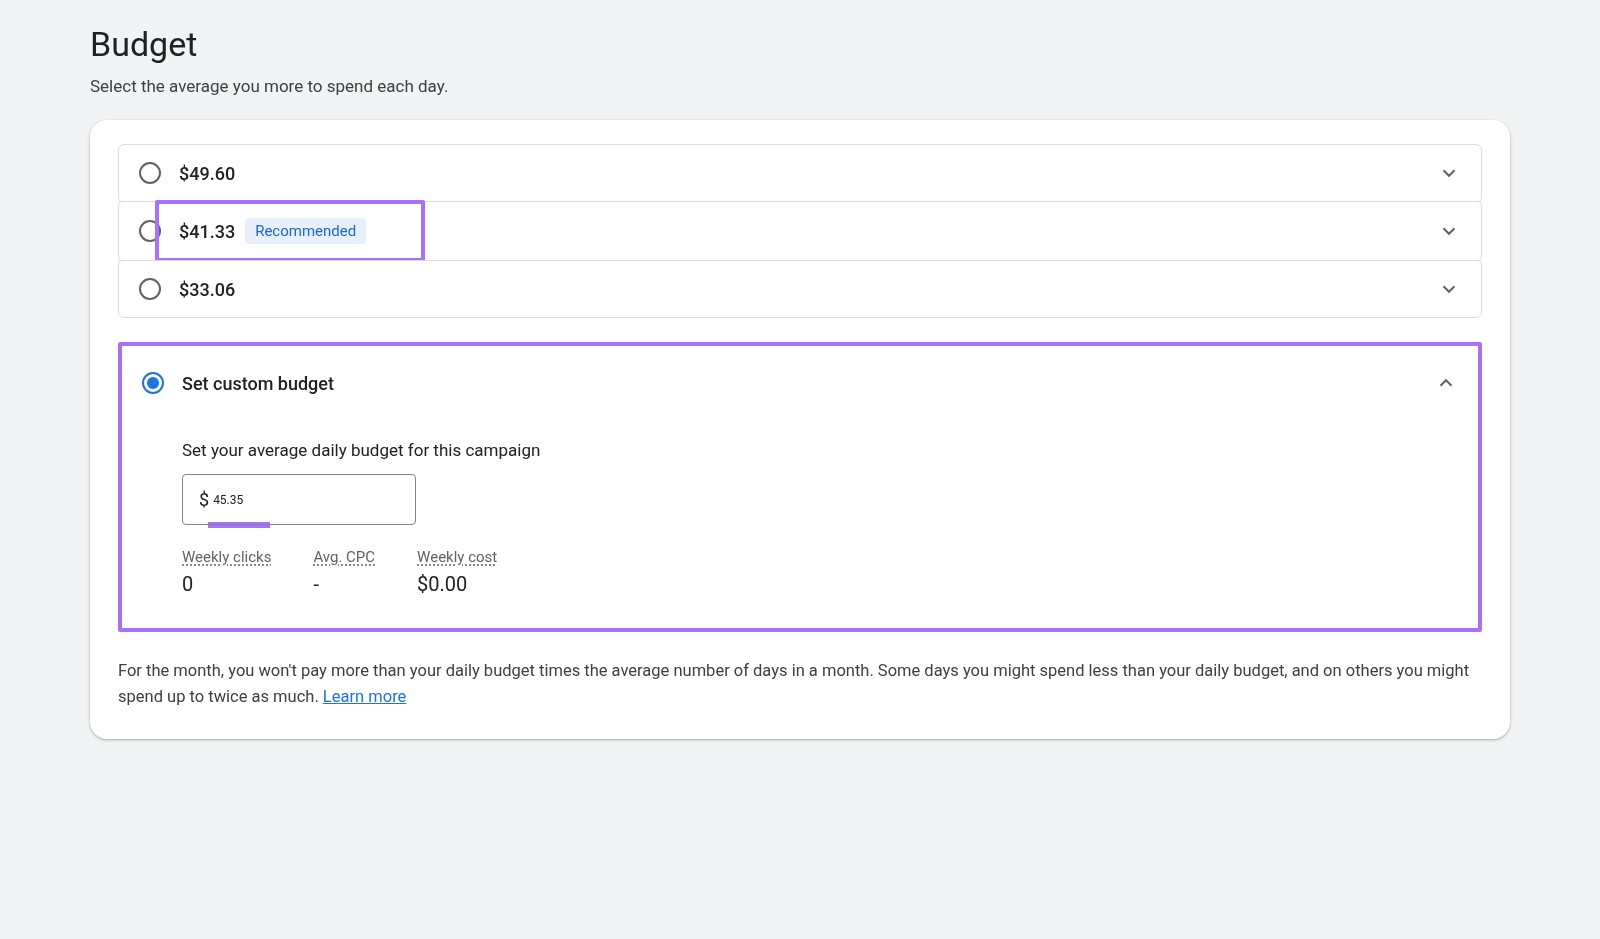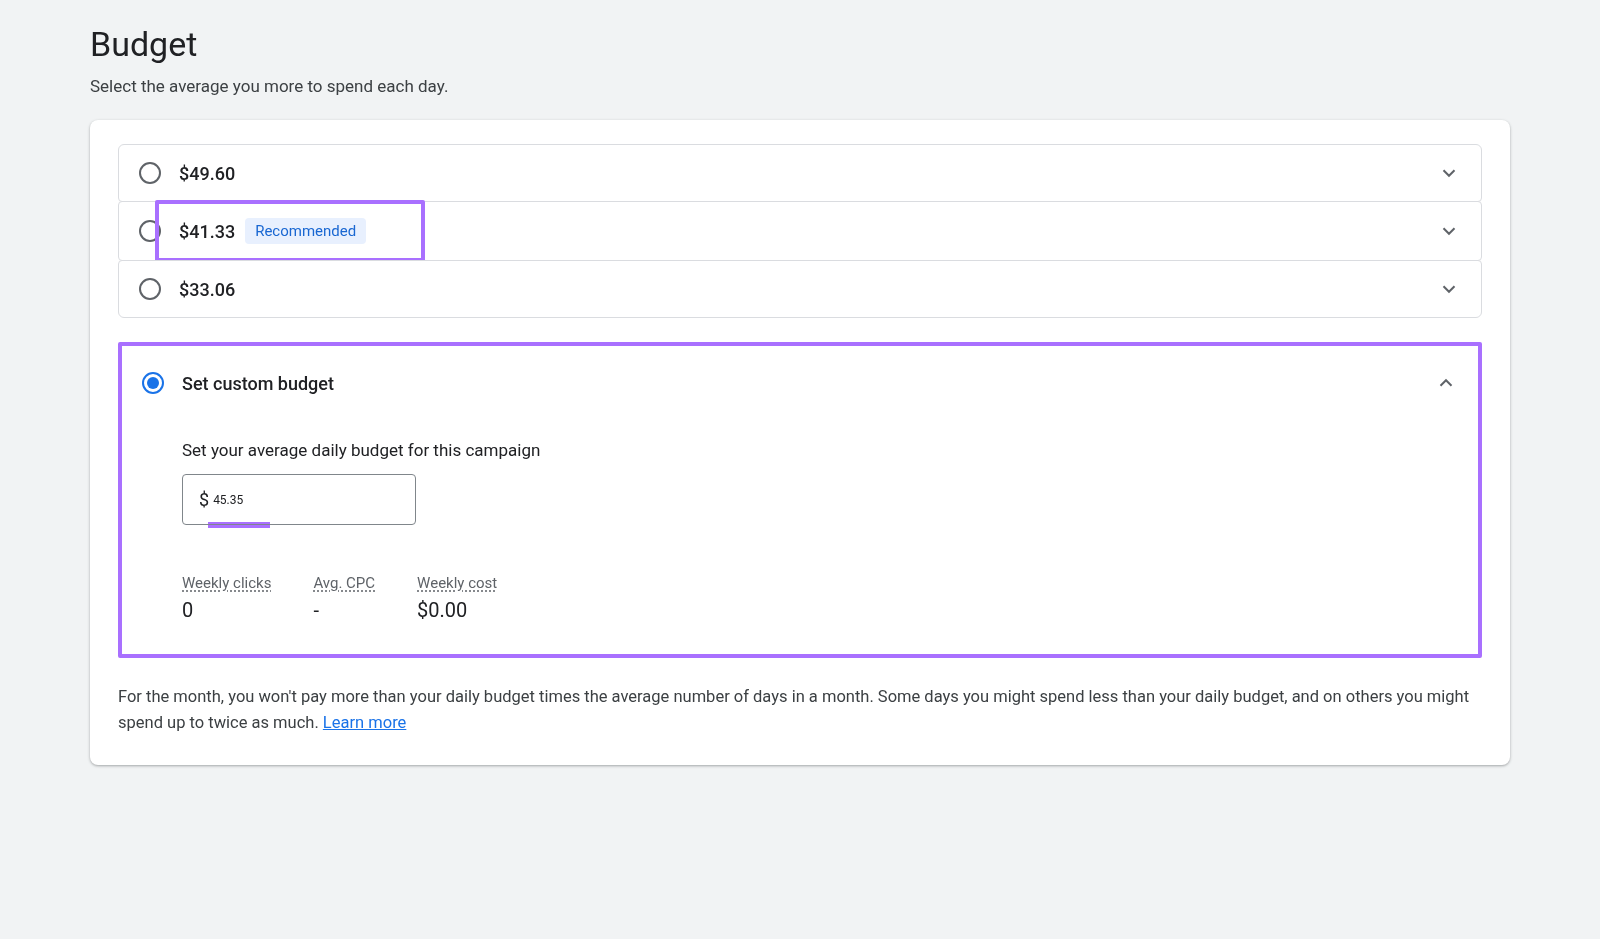--- a/index.html
+++ b/index.html
@@ -19,21 +19,21 @@
     color: #202124;
     margin-bottom: 12px;
   }
   .subtitle {
     font-size: 17px;
     color: #3c4043;
     margin-bottom: 24px;
   }
   .card {
     background: #fff;
-    border-radius: 8px;
+    border-radius: 17px;
     padding: 24px 28px 28px 28px;
     box-shadow: 0 1px 3px rgba(60,64,67,0.3), 0 1px 2px rgba(60,64,67,0.15);
   }
   .option-row {
     display: flex;
     align-items: center;
     border: 1px solid #dadce0;
     border-radius: 4px;
     padding: 16px 20px;
     margin-bottom: -1px;
@@ -141,21 +141,21 @@
   .input-underline {
     height: 6px;
     width: 62px;
     background: #a970ff;
     margin-left: 26px;
     margin-top: -3px;
   }
   .stats-row {
     display: flex;
     gap: 42px;
-    margin-top: 46px;
+    margin-top: 20px;
   }
   .stat {
     display: flex;
     flex-direction: column;
   }
   .stat-label {
     font-size: 15px;
     color: #5f6368;
     text-decoration: underline dotted;
     text-underline-offset: 3px;

